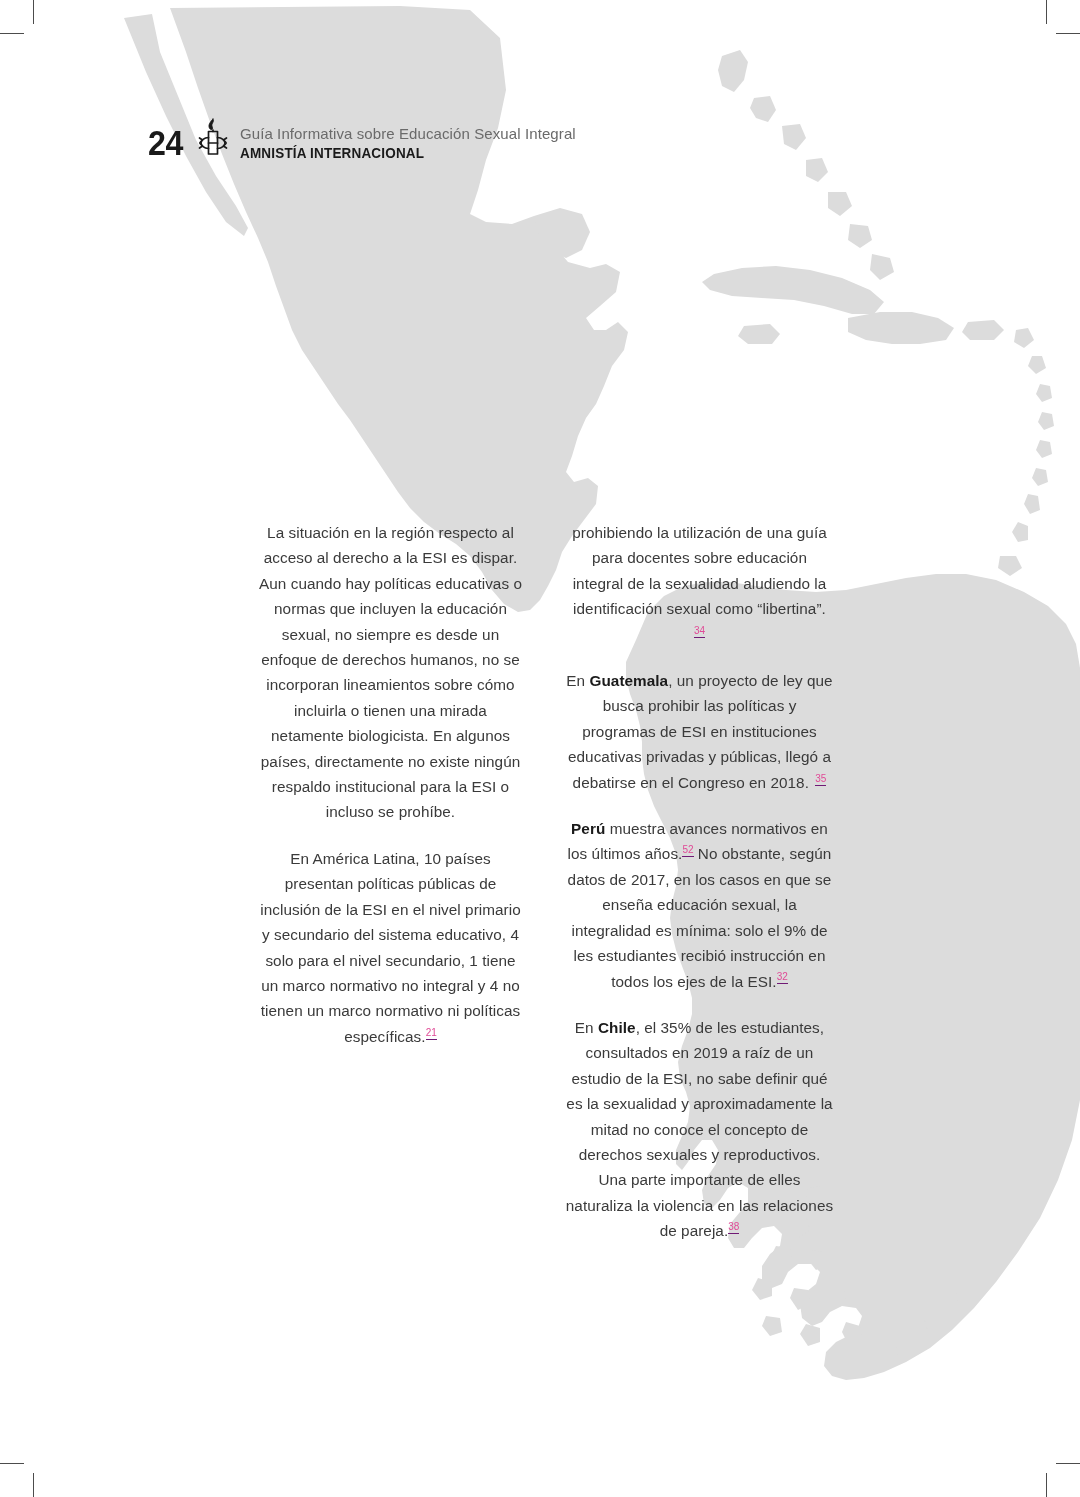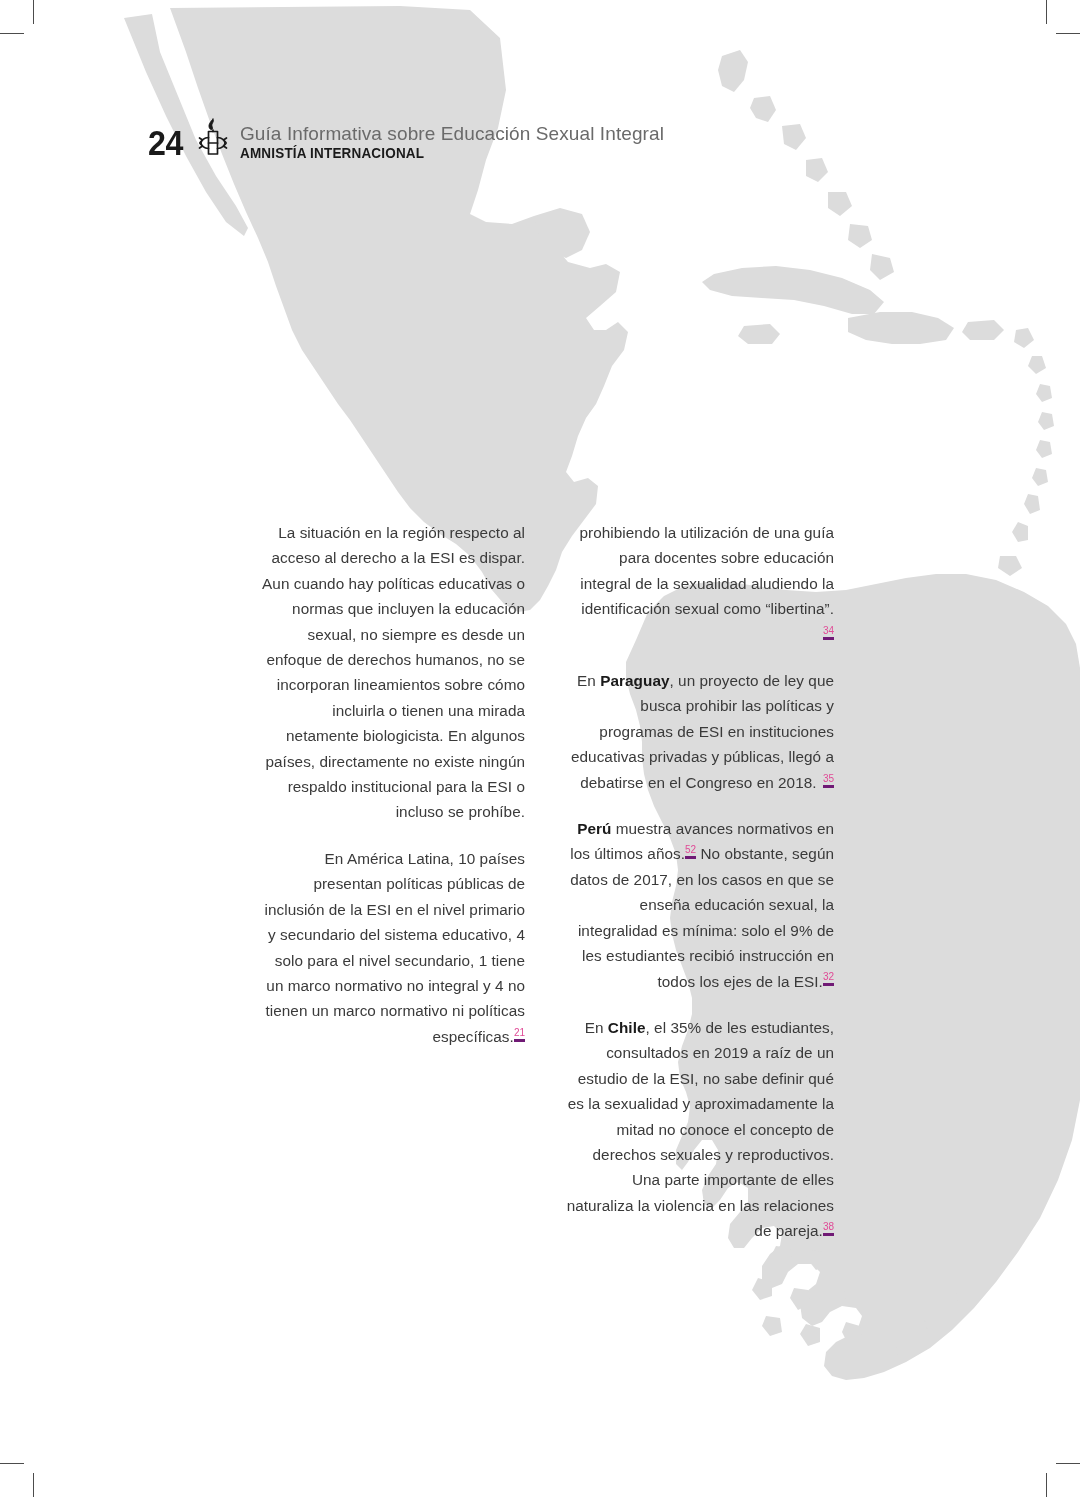--- a/index.html
+++ b/index.html
@@ -89,21 +89,21 @@
     margin-left: 12px;
     margin-top: 2px;
     flex: none;
   }
   #candle-logo svg { display: block; width: 100%; height: 100%; }
   #head-text {
     margin-left: 12px;
     margin-top: 7px;
   }
   #head-title {
-    font-size: 19px;
+    font-size: 15px;
     line-height: 16px;
     color: #6a6a6a;
     letter-spacing: 0.1px;
     white-space: nowrap;
   }
   #head-org {
     font-family: "Liberation Sans Narrow", "Liberation Sans", sans-serif;
     font-weight: 700;
     font-size: 15px;
     line-height: 18px;
@@ -146,30 +146,30 @@
     display: flex;
     gap: 40px;
   }
   .column { width: 269px; }
   .column p {
     margin: 0 0 21px 0;
     font-size: 15.3px;
     line-height: 25.4px;
     color: #3a3a3a;
     letter-spacing: 0.05px;
-    text-align: right;
+    text-align: center;
   }
   .column p:last-child { margin-bottom: 7px; }
   .column b { font-weight: 700; color: #1a1a1a; }
   sup.fn {
     font-size: 10px;
     line-height: 0;
     vertical-align: super;
     color: #e04a96;
-    border-bottom: 3px solid #701a75;
+    border-bottom: 1px solid #701a75;
     padding-bottom: 1px;
     letter-spacing: 0;
   }
   sup.fn.spaced { margin-left: 2px; }
 </style>
 </head>
 <body>
 
 <div id="page">
 
@@ -306,19 +306,19 @@
   </div>
 
 
   <div id="body-columns">
     <div class="column" id="col-left">
         <p>La situación en la región respecto al acceso al derecho a la ESI es dispar. Aun cuando hay políticas educativas o normas que incluyen la educación sexual, no siempre es desde un enfoque de derechos humanos, no se incorporan lineamientos sobre cómo incluirla o tienen una mirada netamente biologicista. En algunos países, directamente no existe ningún respaldo institucional para la ESI o incluso se prohíbe.</p>
         <p>En América Latina, 10 países presentan políticas públicas de inclusión de la ESI en el nivel primario y secundario del sistema educativo, 4 solo para el nivel secundario, 1 tiene un marco normativo no integral y 4 no tienen un marco normativo ni políticas específicas.<sup class="fn">21</sup></p>
       </div>
     <div class="column" id="col-right">
         <p>prohibiendo la utilización de una guía para docentes sobre educación integral de la sexualidad aludiendo la identificación sexual como “libertina”.<br><sup class="fn">34</sup></p>
-        <p>En <b>Paraguay</b>, un proyecto de ley que busca prohibir las políticas y programas de ESI en instituciones educativas privadas y públicas, llegó a debatirse en el Congreso en 2018. <sup class="fn spaced">35</sup></p>
+        <p>En <b>Guatemala</b>, un proyecto de ley que busca prohibir las políticas y programas de ESI en instituciones educativas privadas y públicas, llegó a debatirse en el Congreso en 2018. <sup class="fn spaced">35</sup></p>
         <p><b>Perú</b> muestra avances normativos en los últimos años.<sup class="fn">52</sup> No obstante, según datos de 2017, en los casos en que se enseña educación sexual, la integralidad es mínima: solo el 9% de les estudiantes recibió instrucción en todos los ejes de la ESI.<sup class="fn">32</sup></p>
         <p>En <b>Chile</b>, el 35% de les estudiantes, consultados en 2019 a raíz de un estudio de la ESI, no sabe definir qué es la sexualidad y aproximadamente la mitad no conoce el concepto de derechos sexuales y reproductivos. Una parte importante de elles naturaliza la violencia en las relaciones de pareja.<sup class="fn">38</sup></p>
       </div>
   </div>
 
 </div>
 
 </body></html>

